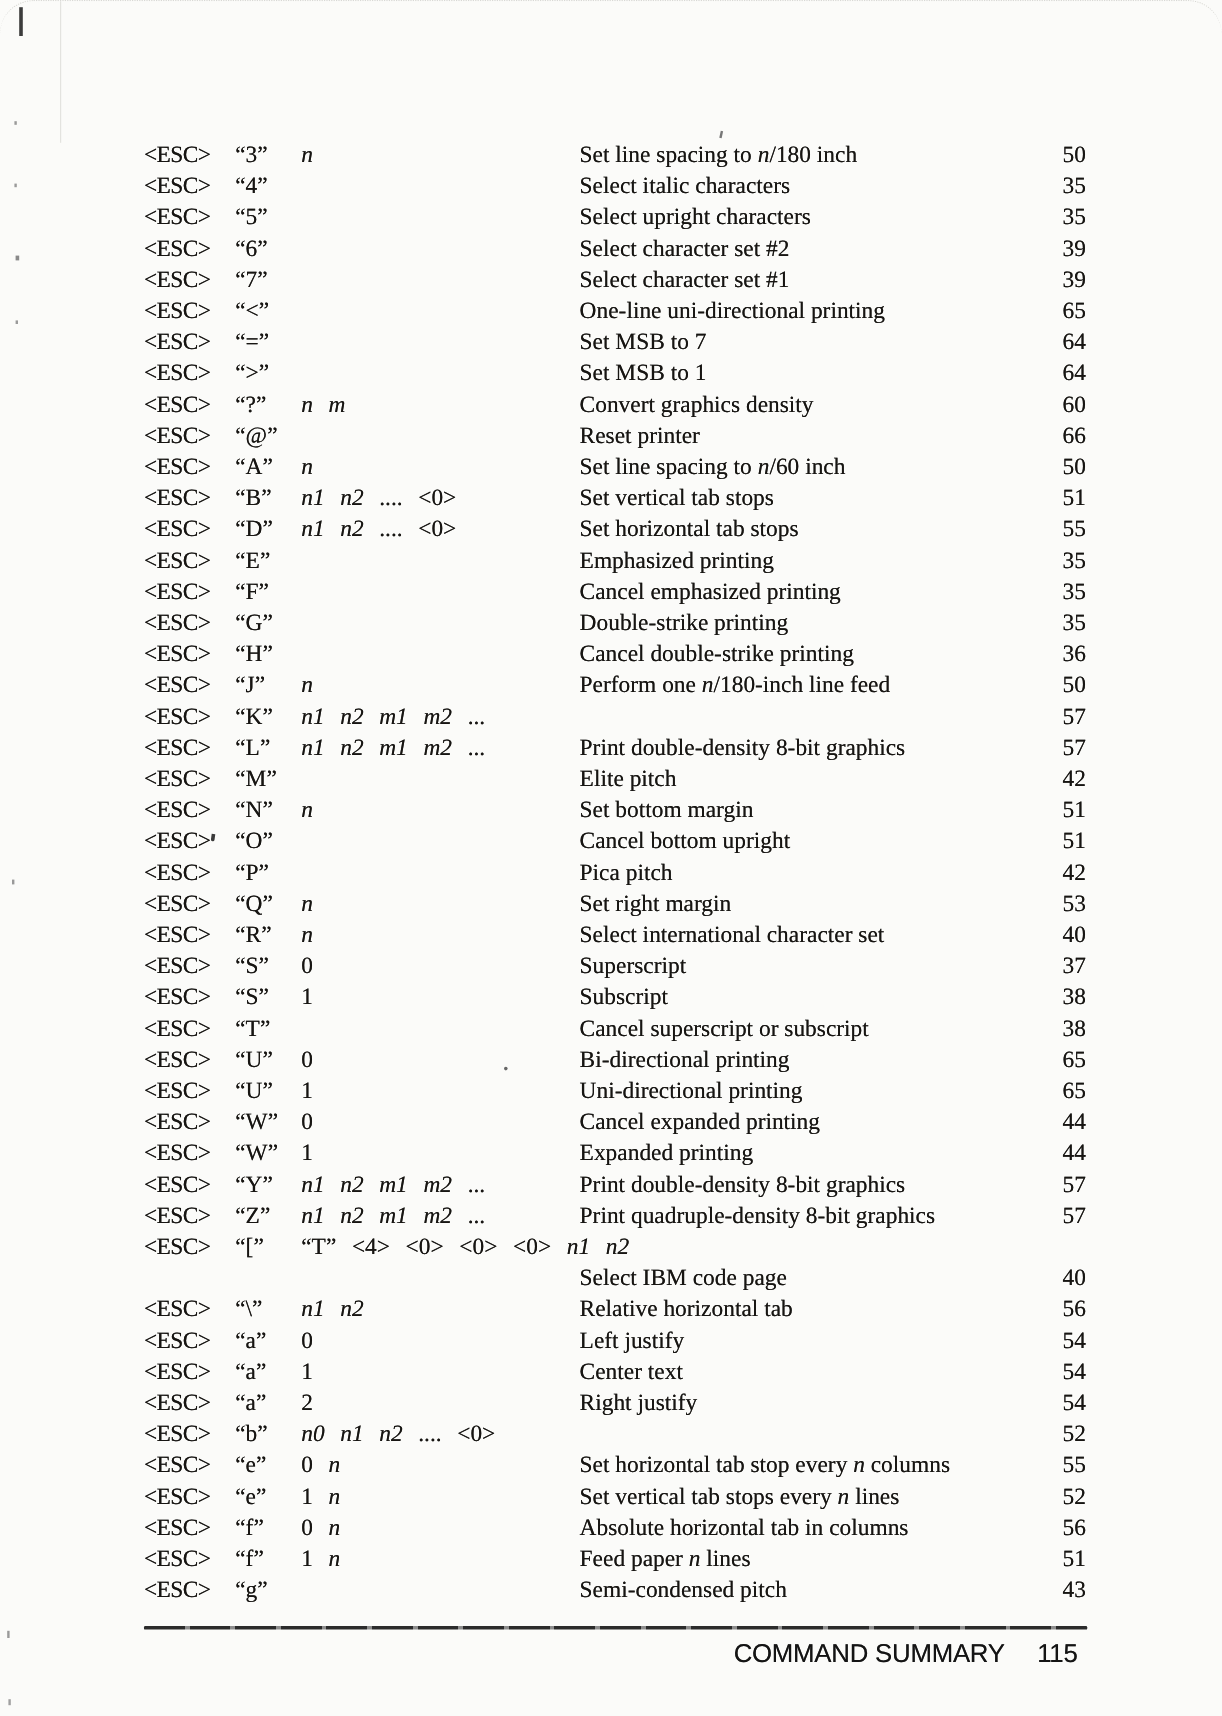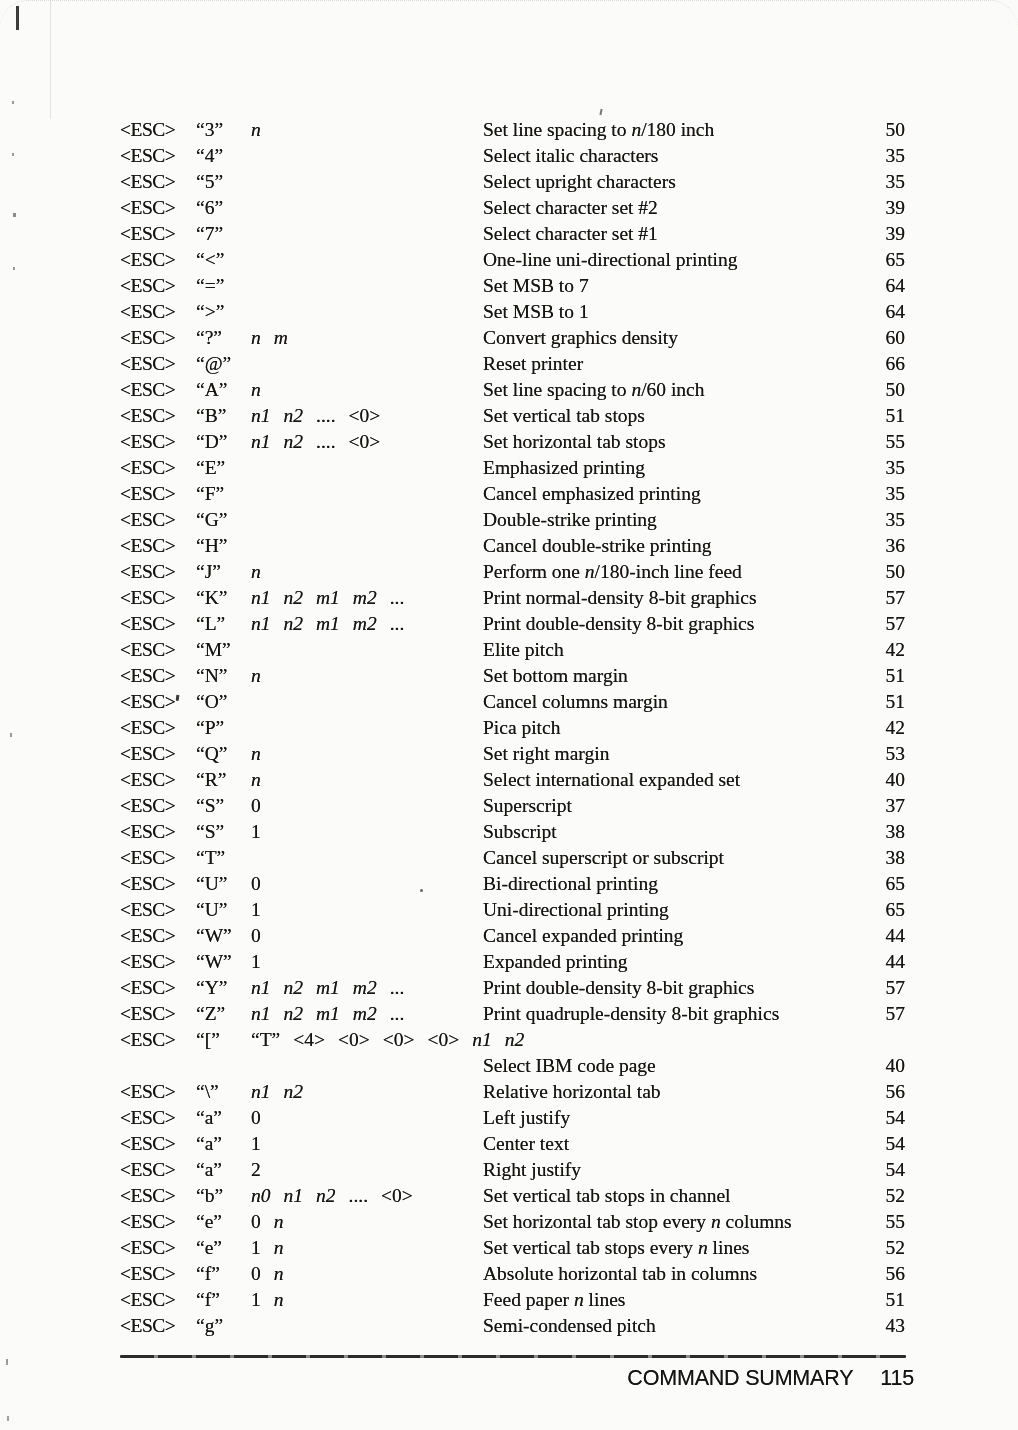--- a/index.html
+++ b/index.html
@@ -37,21 +37,21 @@
   .pg{position:absolute;right:0;text-align:right;}
   .it{font-style:italic;}
   .footer-rule{
     position:absolute;
     left:120px;right:112px;top:1354px;height:3px;
     background:repeating-linear-gradient(90deg,#2b2b2b 0 34px,#8d8d8d 34px 38px);
     border-radius:1px;
   }
   .page-footer{
     position:absolute;
-    right:104px;top:1365px;
+    right:120px;top:1365px;
     font-family:"Liberation Sans","DejaVu Sans",sans-serif;
     font-size:21.5px;
     letter-spacing:-0.2px;
     color:#141414;
     text-shadow:0 0 0.4px rgba(10,10,10,.7);
   }
   .page-footer .pnum{margin-left:27px;}
   
   .art{position:absolute;background:#555;}
   .a1{left:16px;top:5px;width:3px;height:24px;background:#3c3c3c;}
@@ -196,21 +196,20 @@
         <span class="esc">&lt;ESC&gt;</span>
         <span class="cmd">“J”</span>
         <span class="params"><span class="tok it">n</span></span>
         <span class="desc"><span>Perform one </span><span class="it">n</span><span>/180-inch line feed</span></span>
         <span class="pg">50</span>
       </div>
       <div class="line">
         <span class="esc">&lt;ESC&gt;</span>
         <span class="cmd">“K”</span>
         <span class="params"><span class="tok it">n1</span><span class="tok it">n2</span><span class="tok it">m1</span><span class="tok it">m2</span><span class="tok">...</span></span>
-        <span class="desc"><span>Print normal-density 8-bit graphics</span></span>
         <span class="pg">57</span>
       </div>
       <div class="line">
         <span class="esc">&lt;ESC&gt;</span>
         <span class="cmd">“L”</span>
         <span class="params"><span class="tok it">n1</span><span class="tok it">n2</span><span class="tok it">m1</span><span class="tok it">m2</span><span class="tok">...</span></span>
         <span class="desc"><span>Print double-density 8-bit graphics</span></span>
         <span class="pg">57</span>
       </div>
       <div class="line">
@@ -224,42 +223,42 @@
         <span class="esc">&lt;ESC&gt;</span>
         <span class="cmd">“N”</span>
         <span class="params"><span class="tok it">n</span></span>
         <span class="desc"><span>Set bottom margin</span></span>
         <span class="pg">51</span>
       </div>
       <div class="line">
         <span class="esc">&lt;ESC&gt;</span>
         <span class="cmd">“O”</span>
         <span class="params"></span>
-        <span class="desc"><span>Cancel columns margin</span></span>
+        <span class="desc"><span>Cancel bottom upright</span></span>
         <span class="pg">51</span>
       </div>
       <div class="line">
         <span class="esc">&lt;ESC&gt;</span>
         <span class="cmd">“P”</span>
         <span class="params"></span>
         <span class="desc"><span>Pica pitch</span></span>
         <span class="pg">42</span>
       </div>
       <div class="line">
         <span class="esc">&lt;ESC&gt;</span>
         <span class="cmd">“Q”</span>
         <span class="params"><span class="tok it">n</span></span>
         <span class="desc"><span>Set right margin</span></span>
         <span class="pg">53</span>
       </div>
       <div class="line">
         <span class="esc">&lt;ESC&gt;</span>
         <span class="cmd">“R”</span>
         <span class="params"><span class="tok it">n</span></span>
-        <span class="desc"><span>Select international expanded set</span></span>
+        <span class="desc"><span>Select international character set</span></span>
         <span class="pg">40</span>
       </div>
       <div class="line">
         <span class="esc">&lt;ESC&gt;</span>
         <span class="cmd">“S”</span>
         <span class="params"><span class="tok">0</span></span>
         <span class="desc"><span>Superscript</span></span>
         <span class="pg">37</span>
       </div>
       <div class="line">
@@ -352,21 +351,20 @@
         <span class="esc">&lt;ESC&gt;</span>
         <span class="cmd">“a”</span>
         <span class="params"><span class="tok">2</span></span>
         <span class="desc"><span>Right justify</span></span>
         <span class="pg">54</span>
       </div>
       <div class="line">
         <span class="esc">&lt;ESC&gt;</span>
         <span class="cmd">“b”</span>
         <span class="params"><span class="tok it">n0</span><span class="tok it">n1</span><span class="tok it">n2</span><span class="tok">....</span><span class="tok">&lt;0&gt;</span></span>
-        <span class="desc"><span>Set vertical tab stops in channel</span></span>
         <span class="pg">52</span>
       </div>
       <div class="line">
         <span class="esc">&lt;ESC&gt;</span>
         <span class="cmd">“e”</span>
         <span class="params"><span class="tok">0</span><span class="tok it">n</span></span>
         <span class="desc"><span>Set horizontal tab stop every </span><span class="it">n</span><span> columns</span></span>
         <span class="pg">55</span>
       </div>
       <div class="line">

